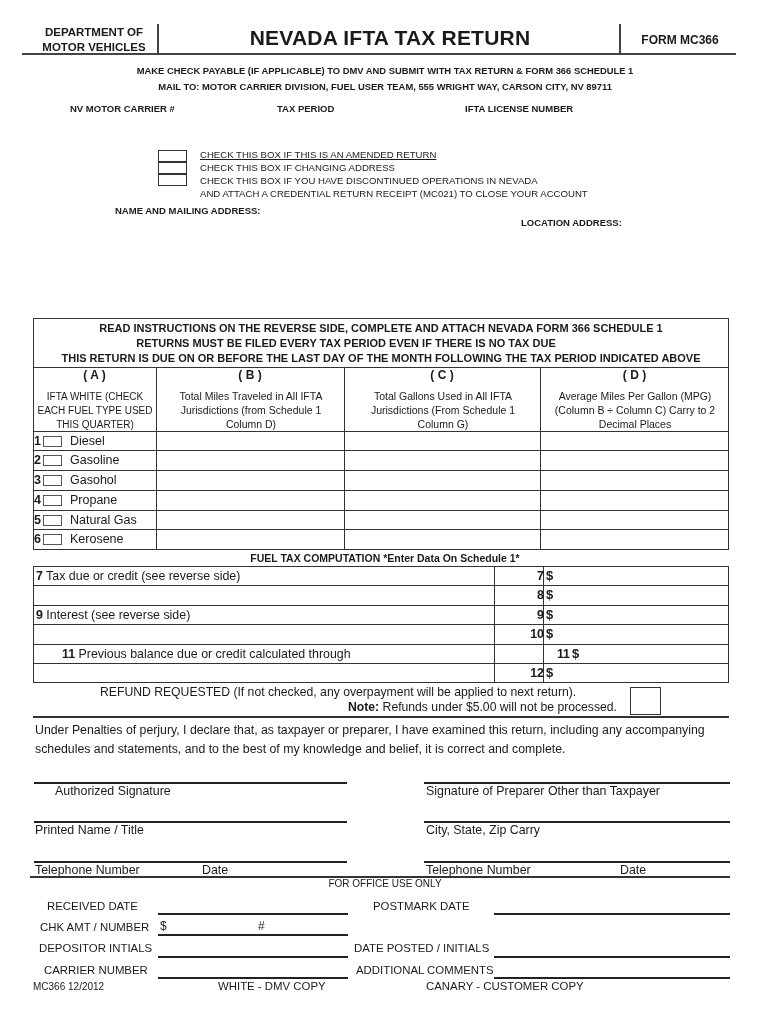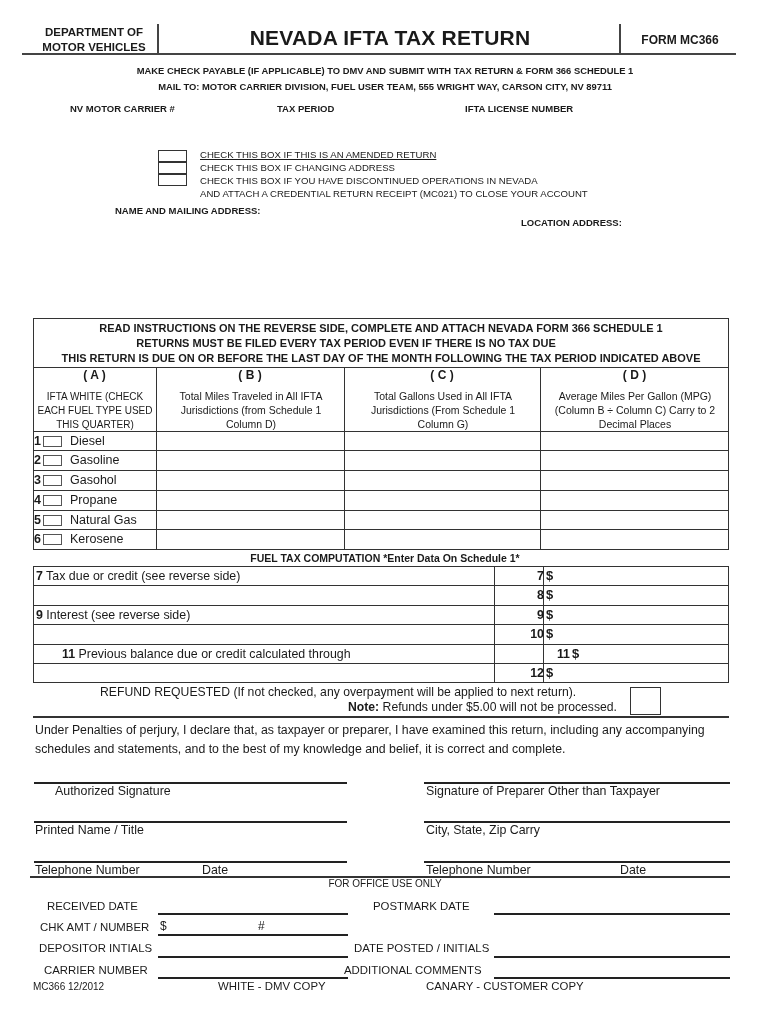--- a/index.html
+++ b/index.html
@@ -233,18 +233,18 @@
 <div class="abs" style="left:258px; top:919px; font-size:12px;">#</div>
 <div class="abs oline" style="left:158px; top:934px; width:190px;"></div>
 
 <div class="abs officelbl" style="left:39px; top:942px;">DEPOSITOR INTIALS</div>
 <div class="abs oline" style="left:158px; top:956px; width:190px;"></div>
 <div class="abs officelbl" style="left:354px; top:942px;">DATE POSTED / INITIALS</div>
 <div class="abs oline" style="left:494px; top:956px; width:236px;"></div>
 
 <div class="abs officelbl" style="left:44px; top:964px;">CARRIER NUMBER</div>
 <div class="abs oline" style="left:158px; top:977px; width:190px;"></div>
-<div class="abs officelbl" style="left:344px; top:964px;">ADDITIONAL COMMENTS</div>
+<div class="abs officelbl" style="left:356px; top:964px;">ADDITIONAL COMMENTS</div>
 <div class="abs oline" style="left:494px; top:977px; width:236px;"></div>
 
 <div class="abs" style="left:33px; top:981px; font-size:10px;">MC366 12/2012</div>
 <div class="abs" style="left:218px; top:980px; font-size:11.4px;">WHITE - DMV COPY</div>
 <div class="abs" style="left:426px; top:980px; font-size:11.4px;">CANARY - CUSTOMER COPY</div>
 
 </body></html>

